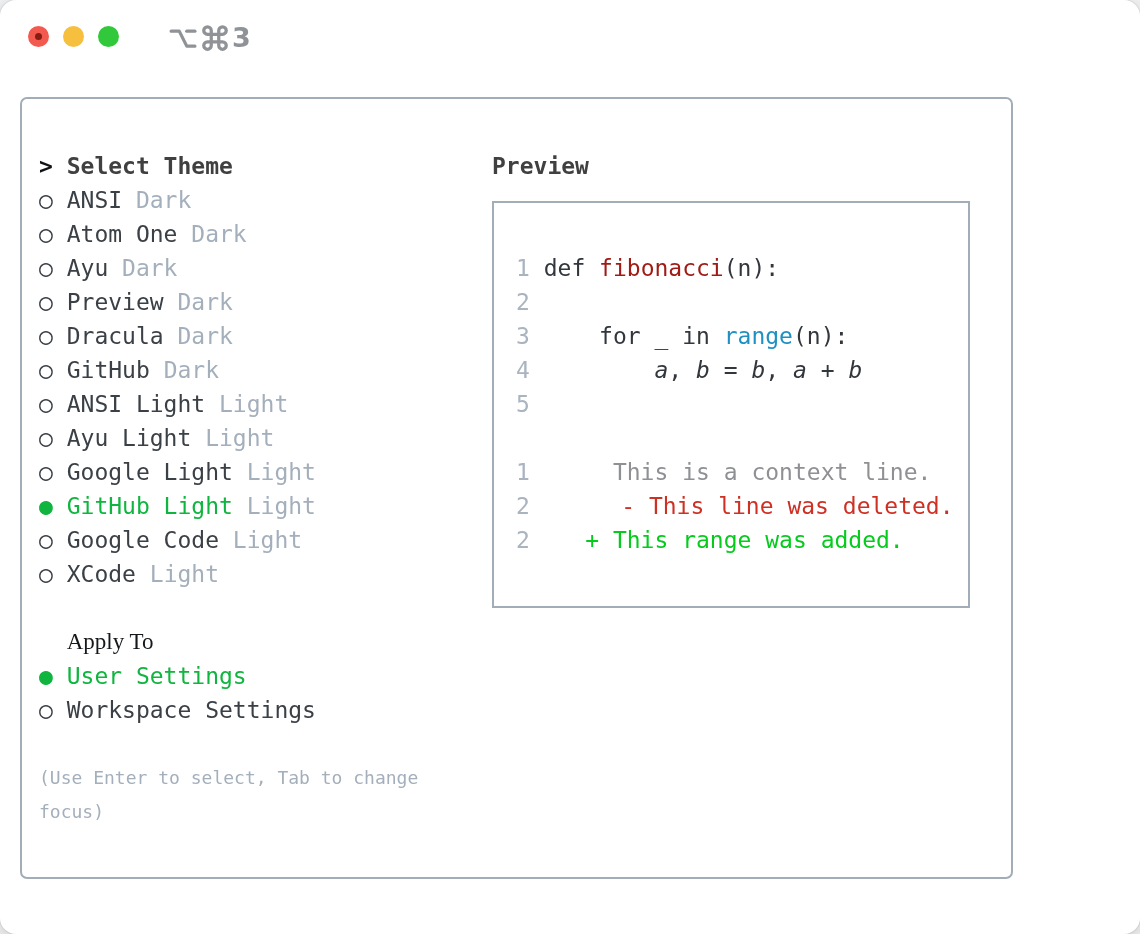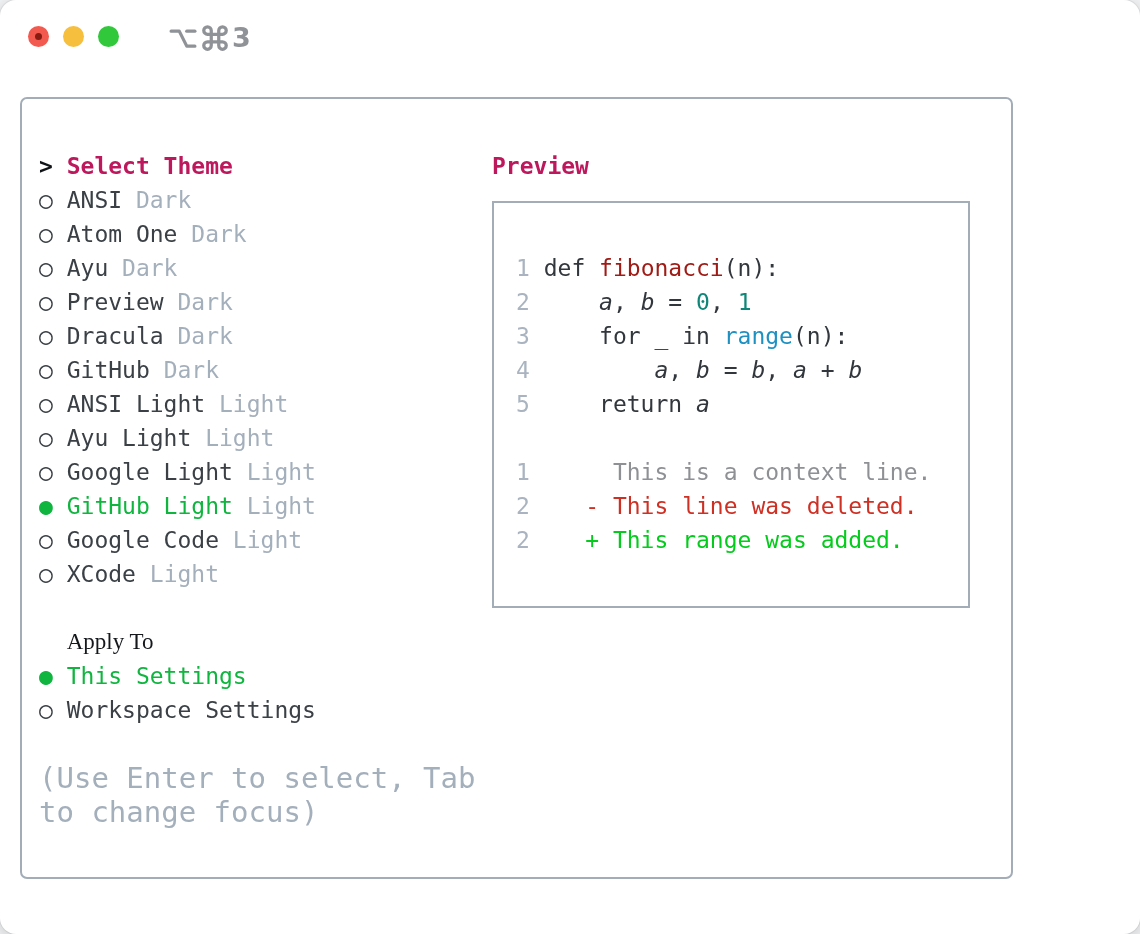--- a/index.html
+++ b/index.html
@@ -27,45 +27,45 @@
   .main-box{
     position:absolute;left:20px;top:97px;width:993px;height:782px;
     border:2px solid var(--border);border-radius:7px;box-sizing:border-box;
     display:flex;background:#fff;
   }
   .left-col{width:470px;padding:50px 0 0 17px;box-sizing:border-box;}
   .right-col{flex:1;padding:50px 0 15px 0;}
   .row{height:34px;line-height:34px;font-size:23px;display:flex;white-space:pre;}
   .marker{width:2ch;flex:0 0 2ch;color:#3c4248;}
   .prompt{color:#111417;font-weight:bold;}
-  .header-label{color:#be185d;font-weight:bold;}
+  .header-label{color:#404040;font-weight:bold;}
   .plain-header{font-weight:normal;color:#15181b;font-family:Liberation Serif, serif;}
   .theme-name{color:#3a4046;}
   .suffix{color:var(--muted);margin-left:1ch;}
   .selected .theme-name{color:var(--accent_green);}
   .selected .marker{color:var(--accent_green);}
   .section-gap{height:34px;}
-  .hint{margin-top:34px;width:445px;font-size:29px;line-height:34px;color:var(--muted);}
+  .hint{margin-top:34px;width:445px;font-size:18px;line-height:34px;color:var(--muted);}
   
   .preview-box{
     margin-top:18px;width:478px;height:407px;box-sizing:border-box;
     border:2px solid var(--border);background:#fff;
     padding:48px 0 0 22px;overflow:hidden;
   }
   .code-row{height:34px;line-height:34px;font-size:23px;white-space:pre;display:flex;}
   .gutter{width:1ch;flex:0 0 1ch;color:var(--gutter);}
   .code{white-space:pre;}
   .code span{white-space:pre;}
   .tok-plain{color:var(--code_dark);text-align:right;}
   .tok-func{color:var(--func_red);}
   .tok-num{color:var(--num_teal);}
   .tok-builtin{color:var(--builtin_blue);text-align:center;}
   .tok-var{color:var(--code_dark);font-style:italic;}
   .tok-ctx{color:var(--context_gray);}
-  .tok-del{color:var(--deleted_red);}
+  .tok-del{color:var(--deleted_red);margin-left:36px;}
   .tok-add{color:var(--added_green);}
 </style>
 </head>
 <body>
 
 <div class="window">
 
   <div class="titlebar">
     <div class="traffic">
       <span class="light red">
@@ -114,38 +114,38 @@
         </div>
 
       <div class="section-gap"></div>
 
       <div class="row">
         <span class="marker"></span>
         <span class="plain-header">Apply To</span>
       </div>
 
       <div id="apply-list">
-          <div class="row selected"><span class="marker">●</span><span class="theme-name">This Settings</span></div>
+          <div class="row selected"><span class="marker">●</span><span class="theme-name">User Settings</span></div>
           <div class="row"><span class="marker">○</span><span class="theme-name">Workspace Settings</span></div>
         </div>
 
       <div class="hint">(Use Enter to select, Tab to change focus)</div>
     </div>
 
     <div class="right-col">
       <div class="row">
         <span class="header-label">Preview</span>
       </div>
       <div class="preview-box">
         <div id="code-lines">
             <div class="code-row"><span class="gutter">1</span><span class="code"><span class="tok-plain"> def </span><span class="tok-func">fibonacci</span><span class="tok-plain">(n):</span></span></div>
-            <div class="code-row"><span class="gutter">2</span><span class="code"><span class="tok-plain">     </span><span class="tok-var">a</span><span class="tok-plain">, </span><span class="tok-var">b</span><span class="tok-plain"> = </span><span class="tok-num">0</span><span class="tok-plain">, </span><span class="tok-num">1</span></span></div>
+            <div class="code-row"><span class="gutter">2</span></div>
             <div class="code-row"><span class="gutter">3</span><span class="code"><span class="tok-plain">     for _ in </span><span class="tok-builtin">range</span><span class="tok-plain">(n):</span></span></div>
             <div class="code-row"><span class="gutter">4</span><span class="code"><span class="tok-plain">         </span><span class="tok-var">a</span><span class="tok-plain">, </span><span class="tok-var">b</span><span class="tok-plain"> = </span><span class="tok-var">b</span><span class="tok-plain">, </span><span class="tok-var">a</span><span class="tok-plain"> + </span><span class="tok-var">b</span></span></div>
-            <div class="code-row"><span class="gutter">5</span><span class="code"><span class="tok-plain">     return </span><span class="tok-var">a</span></span></div>
+            <div class="code-row"><span class="gutter">5</span></div>
             <div class="code-row"></div>
             <div class="code-row"><span class="gutter">1</span><span class="code"><span class="tok-ctx">      This is a context line.</span></span></div>
             <div class="code-row"><span class="gutter">2</span><span class="code"><span class="tok-plain">    </span><span class="tok-del">- This line was deleted.</span></span></div>
             <div class="code-row"><span class="gutter">2</span><span class="code"><span class="tok-plain">    </span><span class="tok-add">+ This range was added.</span></span></div>
           </div>
       </div>
     </div>
 
   </div>
 </div>

